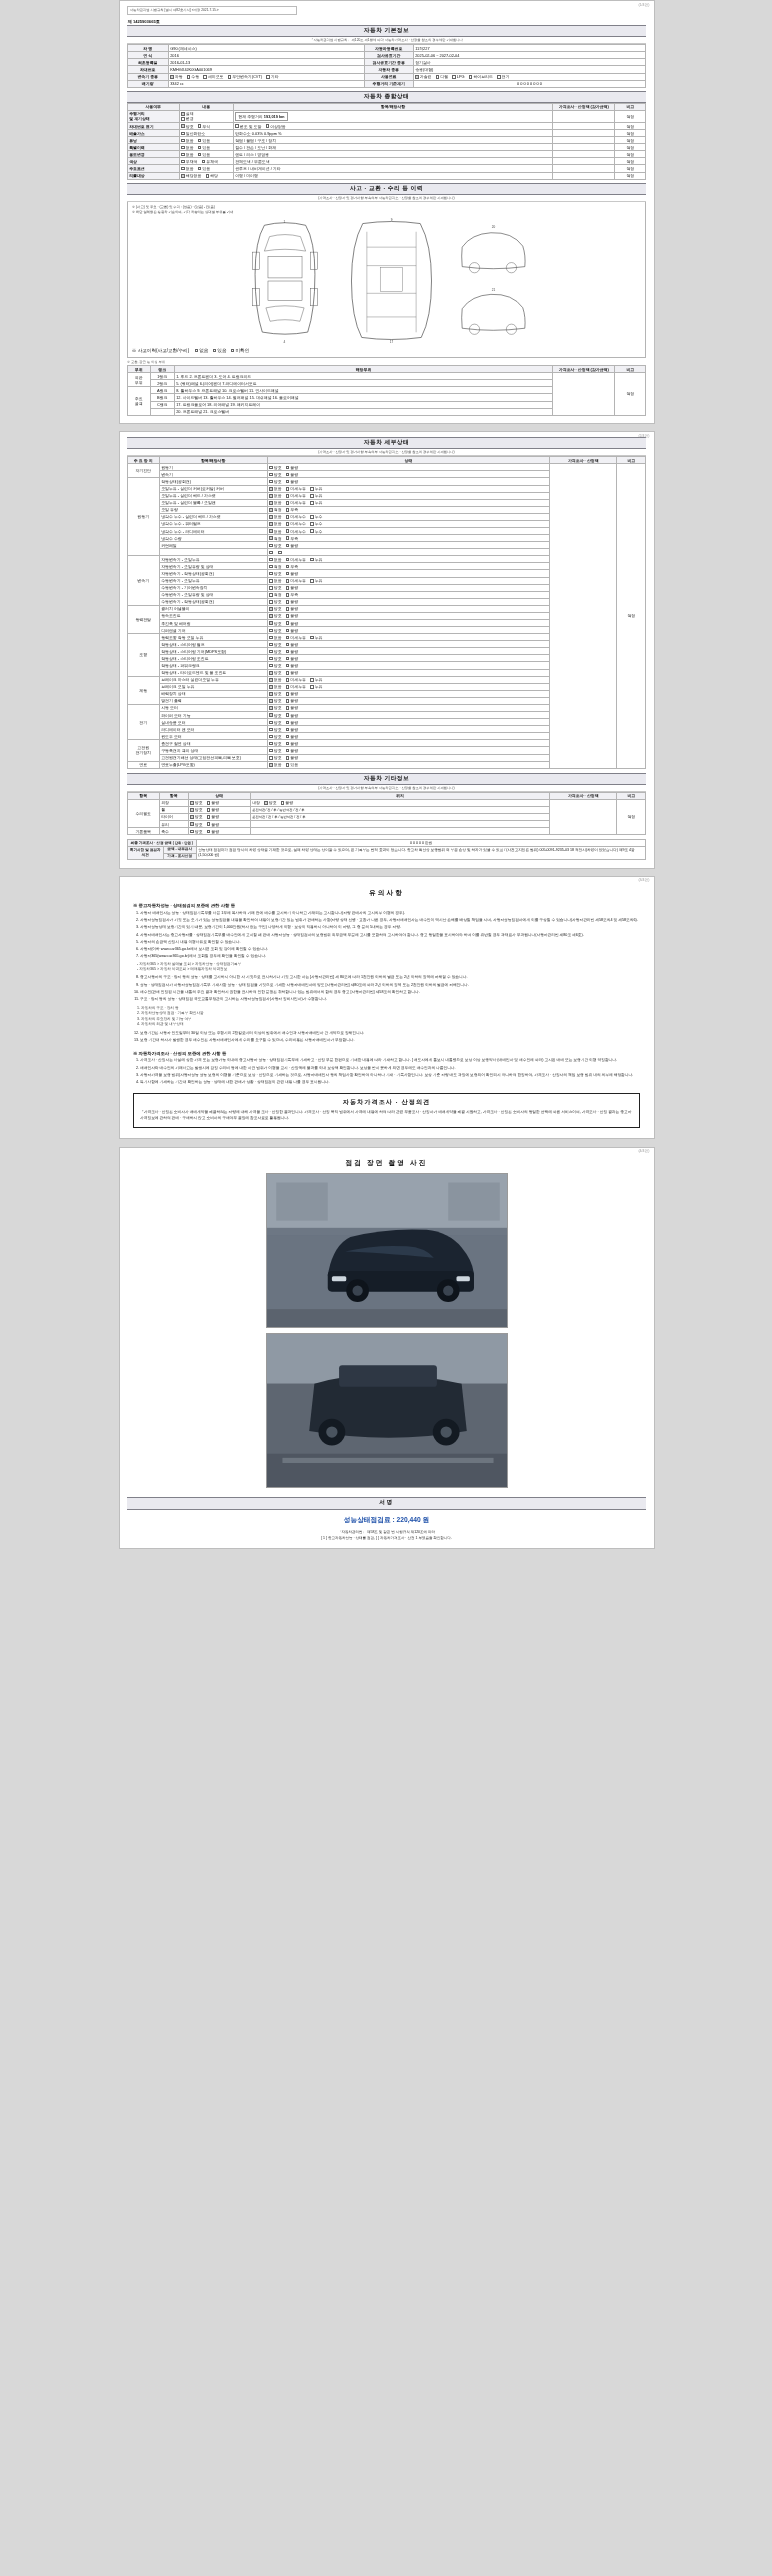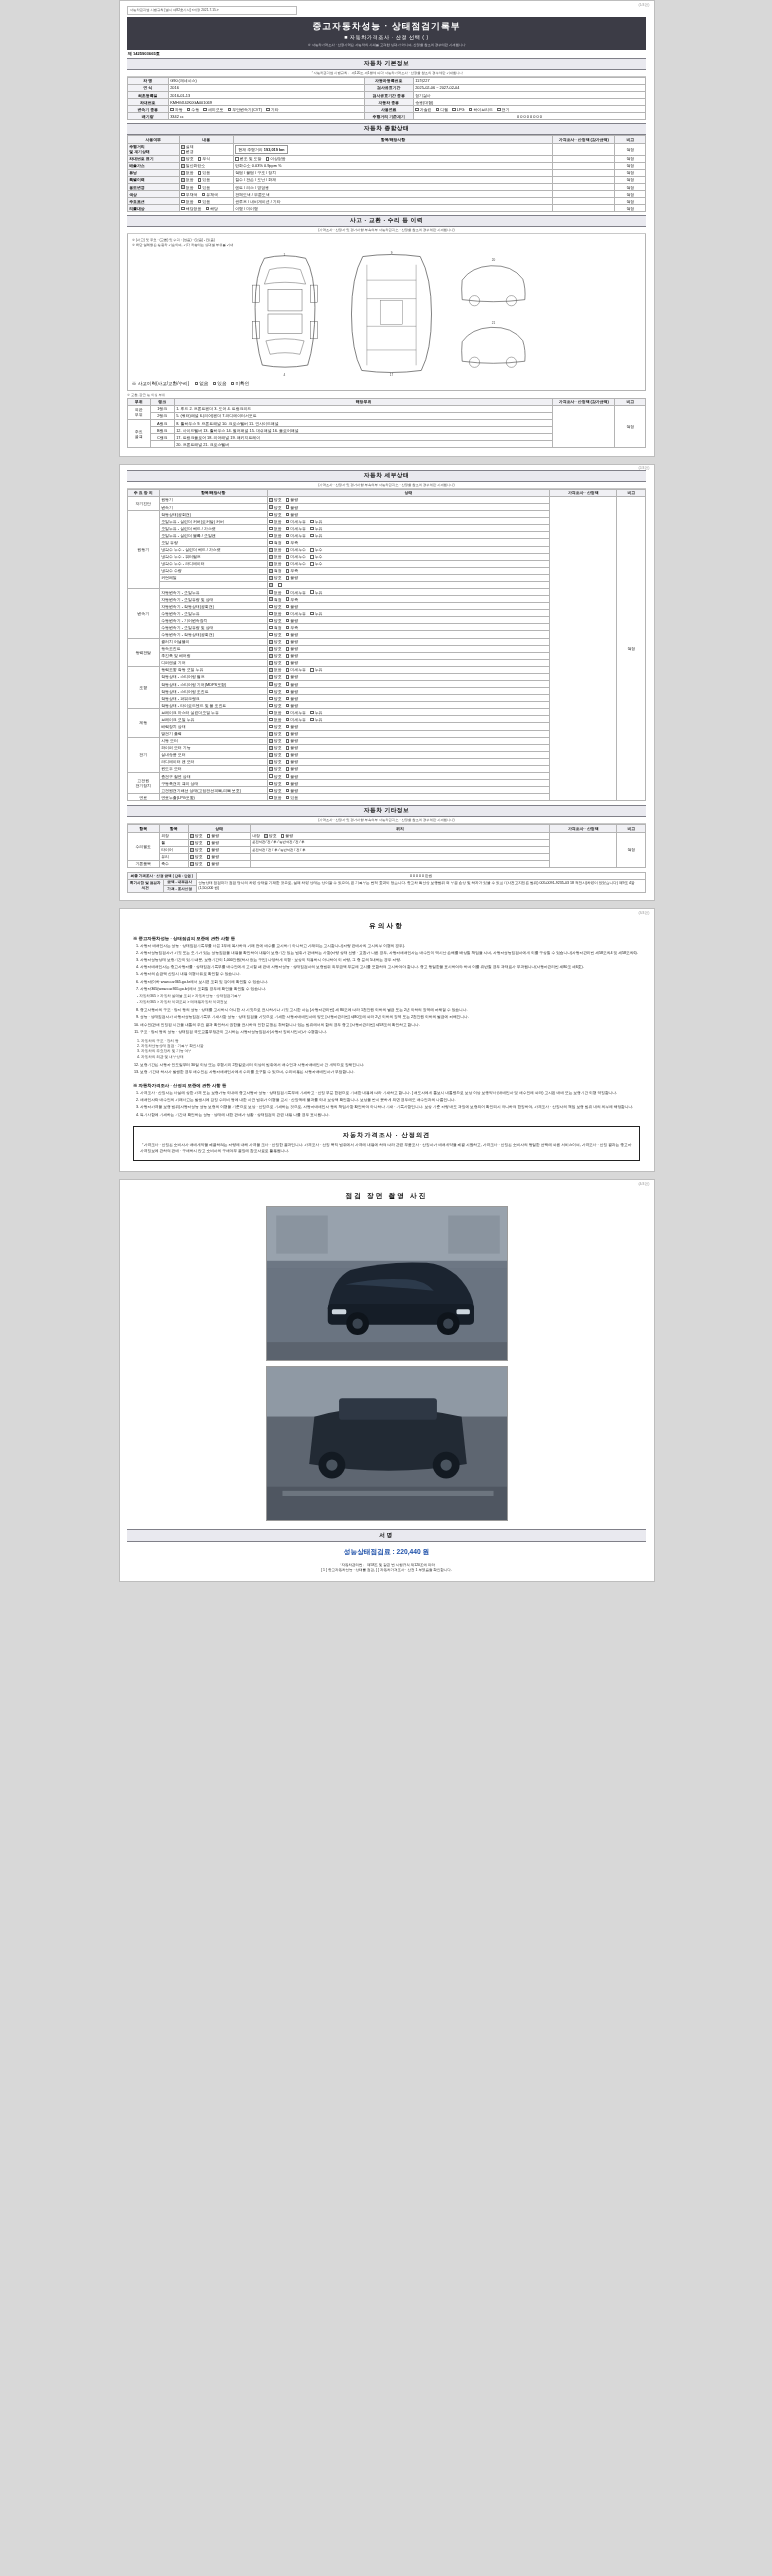--- a/index.html
+++ b/index.html
@@ -158,25 +158,20 @@
   .boxed { border:0.5px solid #999; padding:1px 2.1px; display:inline-block; }
   svg text { font-family:"Liberation Sans", sans-serif; }
 </style>
 </head>
 <body>
 
 <div class="page">
   <div class="page-mark">(1/4면)</div>
   <div class="topnote">자동차관리법 시행규칙 [별지 제82호서식] &lt;개정 2021.7.15.&gt;</div>
 
-  <div class="title-block">
-    <div class="title-main">중고자동차성능 · 상태점검기록부</div>
-    <div class="title-sub">■ 자동차가격조사 · 산정 선택 ( )</div>
-    <div class="title-note">※ 자동차가격조사 · 산정가격은 자동차의 시세를 고려한 상태가 아니며, 산정을 참조의 경우에만 기재합니다</div>
-  </div>
 
   <div class="docno">
     <span>제</span>
     <span>1425903665호</span>
   </div>
 
   <div class="sec-head">자동차 기본정보</div>
   <div class="sec-sub">「자동차관리법 시행규칙」 제120조 제1항에 따라 자동차가격조사 · 산정을 참조의 경우에만 기재합니다</div>
 
   <table>

